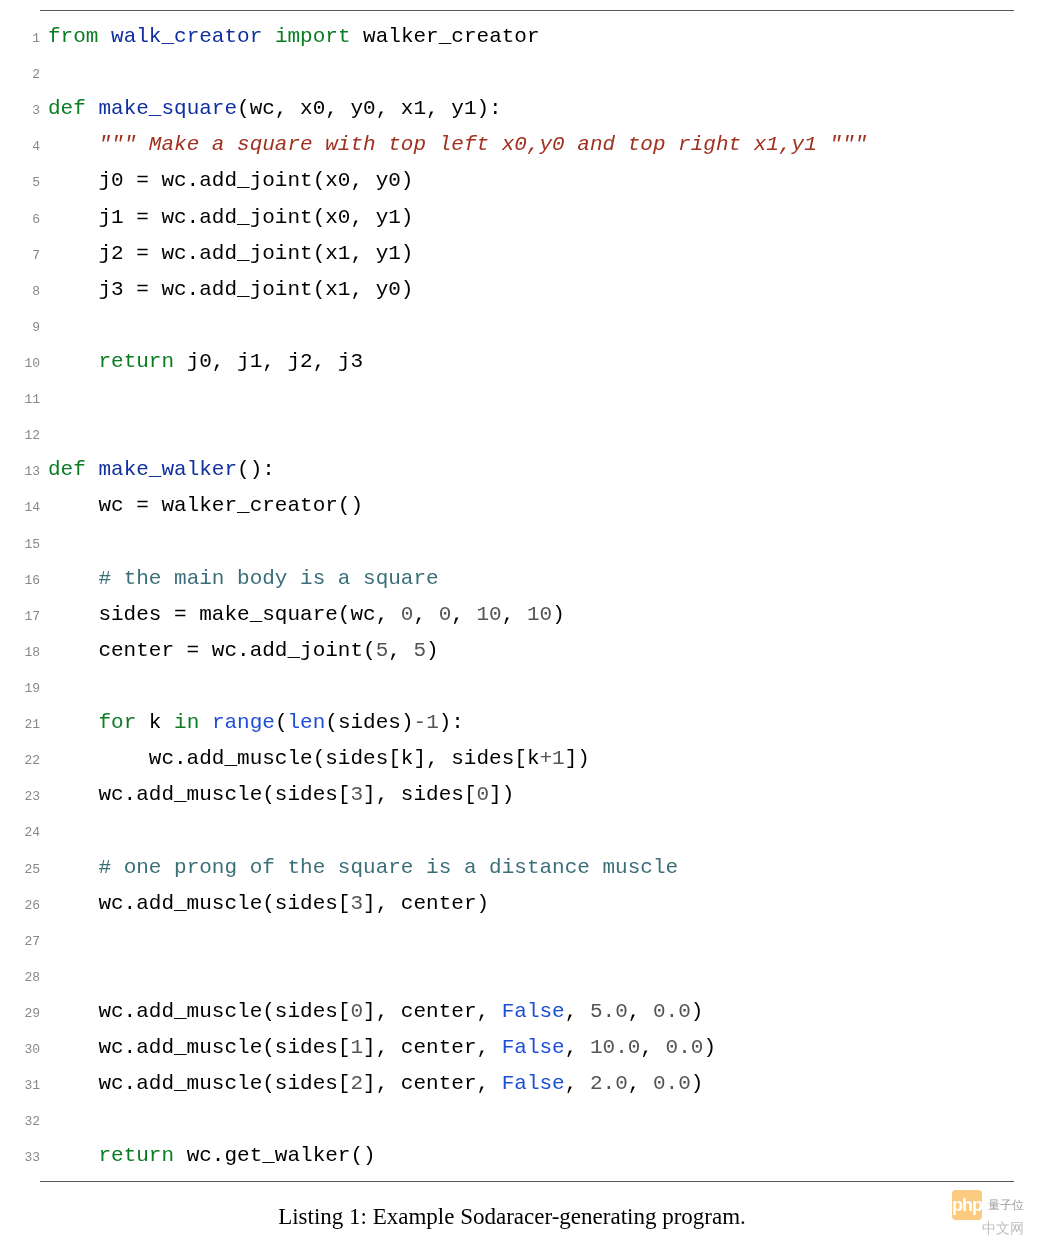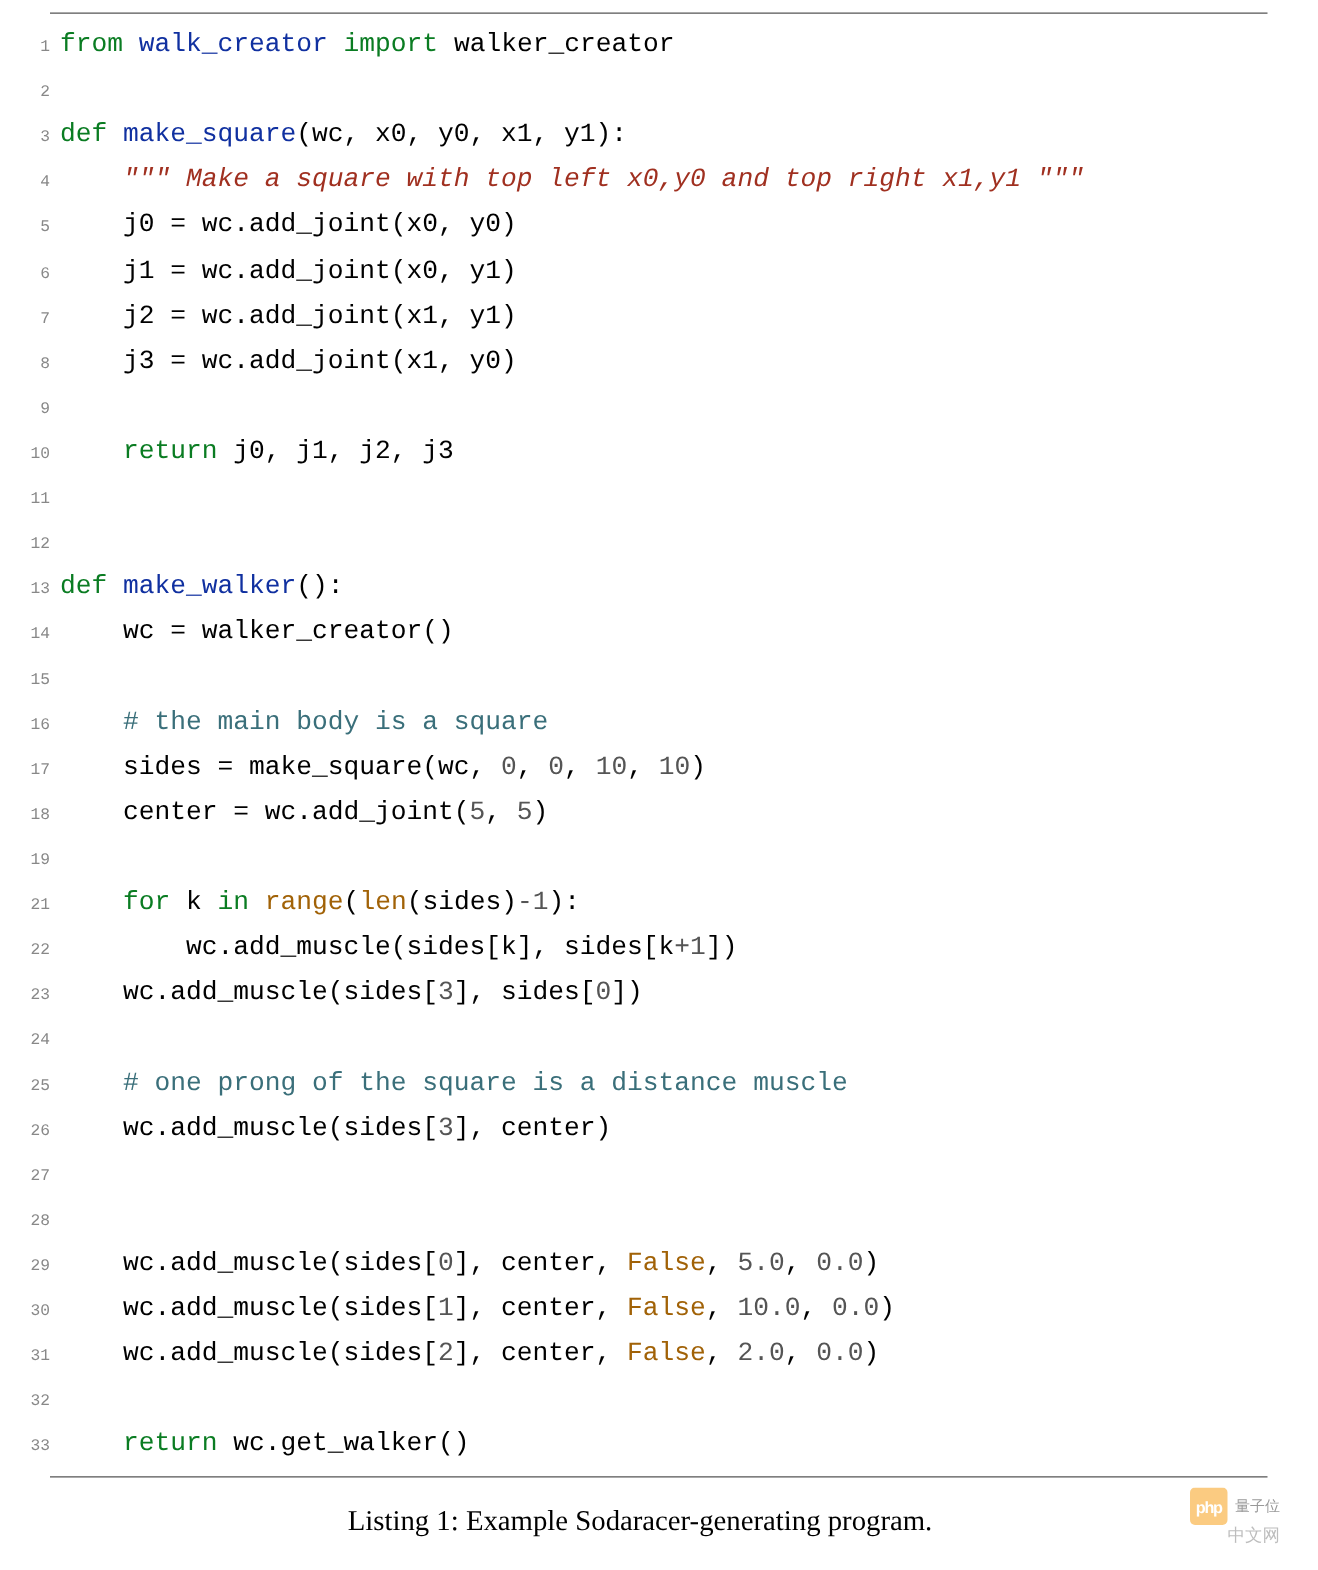--- a/index.html
+++ b/index.html
@@ -34,21 +34,21 @@
     font-size: 13px;
     padding-right: 8px;
     font-family: "Courier New", Courier, monospace;
     user-select: none;
   }
   .code {
     flex: 1;
   }
   .tok-kw      { color: #0a7c22; font-weight: normal; }   
   .tok-fn      { color: #1030a0; }                       
-  .tok-builtin { color: #a16207; }                       
+  .tok-builtin { color: #1d4ed8; }                       
   .tok-str     { color: #a03020; font-style: italic; }   
   .tok-cmt     { color: #3a6f7a; }   
   .tok-num     { color: #555; }                          
   .tok-txt     { color: #000000; }
 
   .caption {
     font-family: "Times New Roman", Times, serif;
     font-size: 23px;
     text-align: center;
     margin-top: 22px;
@@ -69,21 +69,21 @@
     background: #f7a11b;
     border-radius: 4px;
     display: flex;
     align-items: center;
     justify-content: center;
   }
   .wm-logo span {
     color: #fff;
     font-family: Arial, sans-serif;
     font-weight: bold;
-    font-size: 13px;
+    font-size: 18px;
     letter-spacing: -1px;
   }
   .wm-text {
     font-family: "Microsoft YaHei", Arial, sans-serif;
     font-size: 12px;
     color: #444;
   }
   .wm-sub {
     position: fixed;
     right: 30px;

